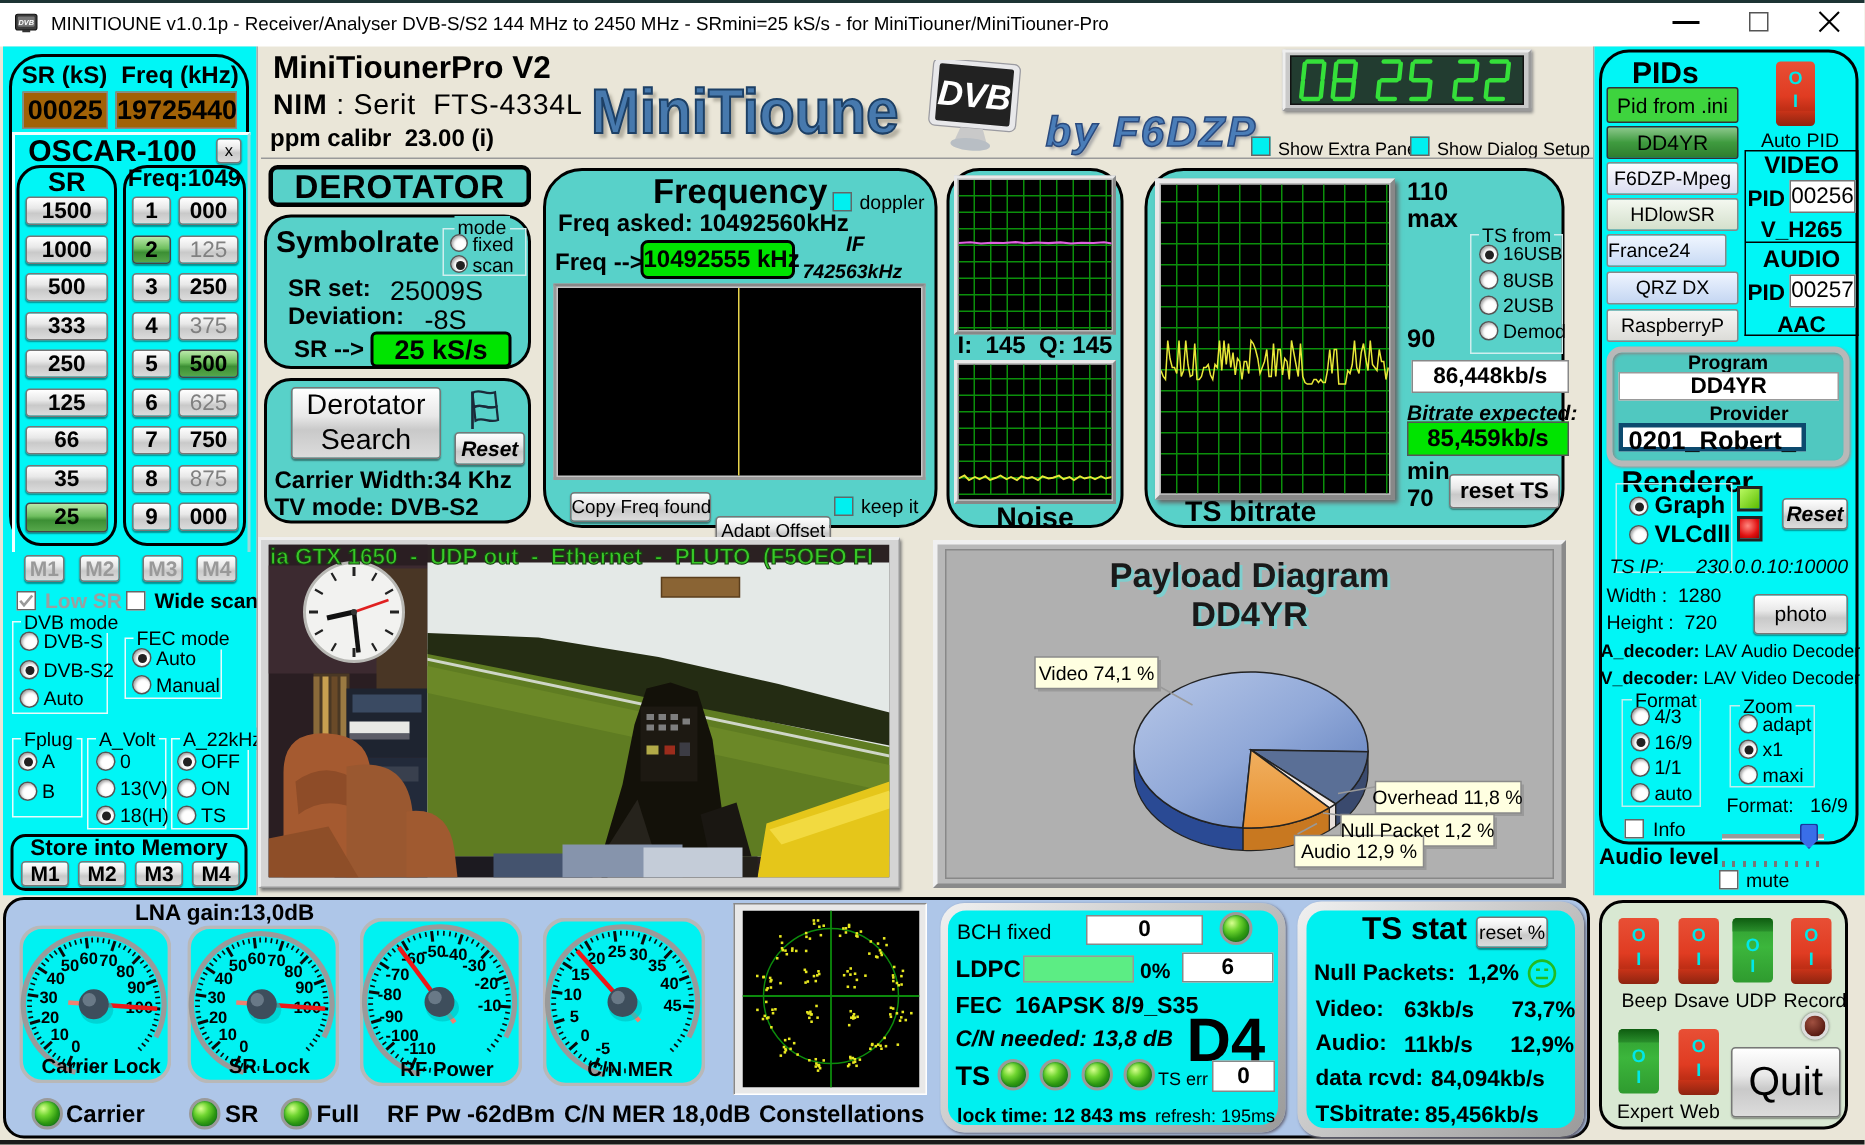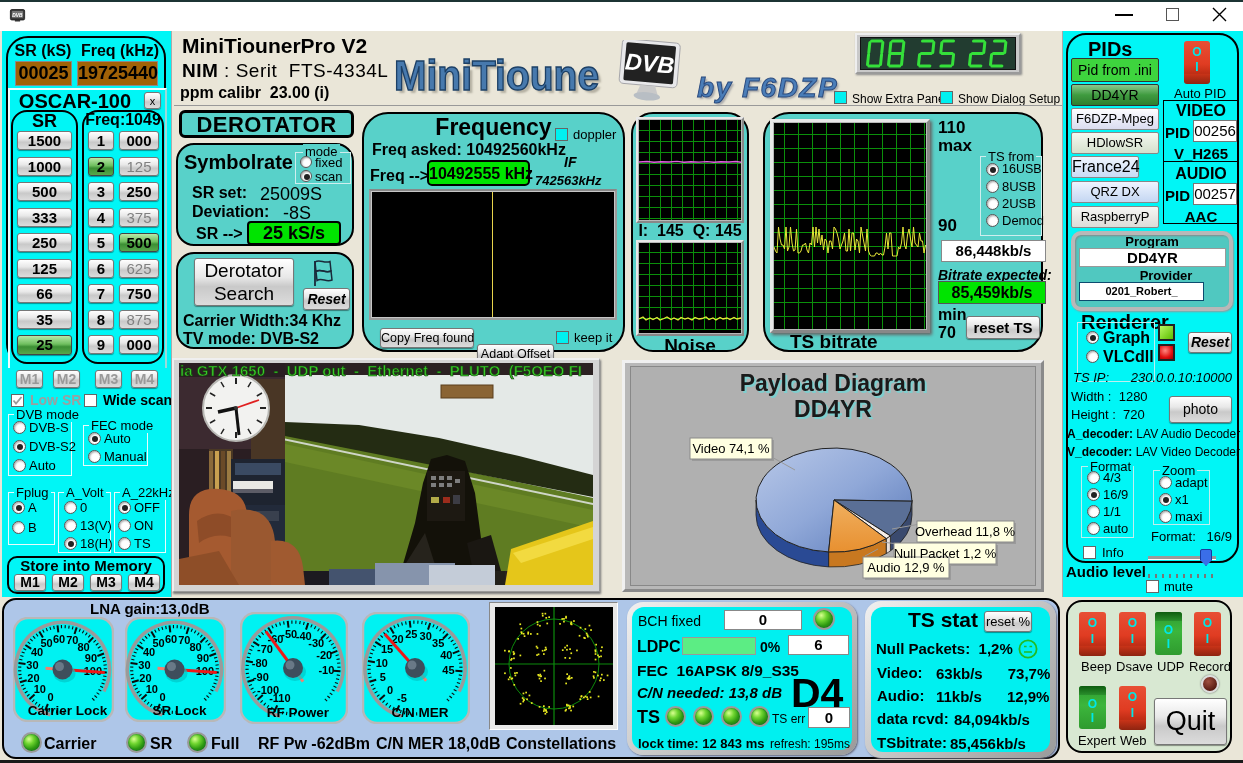--- a/index.html
+++ b/index.html
@@ -24,20 +24,21 @@
 </style></head><body>
 <div id="root">
 
 <div class="abs" style="left:0;top:0;width:1243px;height:31px;background:#fff;border-top:2px solid #1c3434;"></div>
 <svg class="abs" style="left:9px;top:8px" width="17" height="15" viewBox="0 0 21 20">
       <rect x="1" y="2" width="19" height="14" rx="2" fill="#3a3a3a" stroke="#111"></rect>
       <rect x="3" y="4" width="15" height="9" rx="1" fill="#777"></rect>
       <text x="10.5" y="11.5" font-size="6.5" fill="#fff" text-anchor="middle" font-weight="bold" font-style="italic">DVB</text>
       <rect x="7" y="16" width="7" height="2" fill="#333"></rect>
     </svg>
+<div class="abs" style="left:34px;top:9px;font-size:12.5px;color:#000;">MINITIOUNE v1.0.1p - Receiver/Analyser DVB-S/S2 144 MHz to 2450 MHz - SRmini=25 kS/s - for MiniTiouner/MiniTiouner-Pro</div>
 <div class="abs" style="left:1115px;top:14px;width:18px;height:2px;background:#000;"></div>
 <div class="abs" style="left:1166px;top:8px;width:13px;height:13px;border:1px solid #555;"></div>
 <svg class="abs" style="left:1212px;top:7px" width="15" height="15">
       <path d="M1,1 L14,14 M14,1 L1,14" stroke="#000" stroke-width="1.4"></path>
     </svg>
 
 <div class="abs" style="left:2px;top:31px;width:169px;height:566px;background:#00f6f6;"></div>
 <div id="leftpanel">
 
  <div class="abs" style="left:6px;top:36px;width:160px;height:330px;border:2px solid #000;border-radius:22px;"></div>
@@ -455,40 +456,40 @@
  <div class="tog red" style="left:1184px;top:41px;width:26px;height:42px;">
         <span style="top:4px;">O</span>
         <span style="top:19px;">I</span>
       </div>
  <div class="abs" style="left:1174px;top:86px;font-size:13px;">Auto PID</div>
 
  <div class="abs" style="left:1071px;top:58px;width:88px;height:24px;background:#3ed43e;border:1px solid #333;border-radius:2px;font-size:14px;text-align:center;line-height:22px;">Pid from .ini</div>
  <div class="abs" style="left:1071px;top:84px;width:88px;height:22px;background:linear-gradient(180deg,#8cc88c,#3f9b3f 50%,#2e7d2e);border:1px solid #333;border-radius:2px;font-size:14px;text-align:center;line-height:20px;">DD4YR</div>
  <div class="abs" style="left:1071px;top:108px;width:88px;height:22px;background:linear-gradient(180deg,#fdfdff,#dadcf0);border:1px solid #888;border-radius:2px;font-size:13px;text-align:center;line-height:20px;">F6DZP-Mpeg</div>
  <div class="abs" style="left:1071px;top:132px;width:88px;height:22px;background:linear-gradient(180deg,#f4f8f0,#d4e0cc);border:1px solid #888;border-radius:2px;font-size:13px;text-align:center;line-height:20px;">HDlowSR</div>
- <div class="abs" style="left:1071px;top:156px;width:68px;height:22px;background:linear-gradient(180deg,#f0f6ff,#c8daf4);border:1px solid #888;border-radius:2px;font-size:16px;text-align:right;line-height:20px;">France24</div>
+ <div class="abs" style="left:1071px;top:156px;width:80px;height:22px;background:linear-gradient(180deg,#f0f6ff,#c8daf4);border:1px solid #888;border-radius:2px;font-size:13px;text-align:left;line-height:20px;">France24</div>
  <div class="abs" style="left:1071px;top:181px;width:88px;height:22px;background:linear-gradient(180deg,#eef4ff,#c4d6f2);border:1px solid #888;border-radius:2px;font-size:13px;text-align:center;line-height:20px;">QRZ DX</div>
  <div class="abs" style="left:1071px;top:206px;width:88px;height:22px;background:linear-gradient(180deg,#f6f6f4,#dcdcd8);border:1px solid #888;border-radius:2px;font-size:13px;text-align:center;line-height:20px;">RaspberryP</div>
 
  <div class="abs" style="left:1163px;top:100px;width:76px;height:62px;border:1px solid #000;"></div>
  <div class="abs" style="left:1163px;top:162px;width:76px;height:62px;border:1px solid #000;border-top:0;"></div>
  <div class="abs" style="left:1163px;top:102px;width:76px;text-align:center;font-size:16px;font-weight:bold;">VIDEO</div>
  <div class="abs" style="left:1165px;top:124px;font-size:15px;font-weight:bold;">PID</div>
  <div class="abs" style="left:1193px;top:120px;width:44px;height:22px;background:#fff;border:1px solid #777;font-size:15px;text-align:center;line-height:20px;">00256</div>
  <div class="abs" style="left:1163px;top:145px;width:76px;text-align:center;font-size:15px;font-weight:bold;">V_H265</div>
  <div class="abs" style="left:1163px;top:165px;width:76px;text-align:center;font-size:16px;font-weight:bold;">AUDIO</div>
  <div class="abs" style="left:1165px;top:187px;font-size:15px;font-weight:bold;">PID</div>
  <div class="abs" style="left:1193px;top:183px;width:44px;height:22px;background:#fff;border:1px solid #777;font-size:15px;text-align:center;line-height:20px;">00257</div>
  <div class="abs" style="left:1163px;top:208px;width:76px;text-align:center;font-size:15px;font-weight:bold;">AAC</div>
 
  <div class="abs" style="left:1071px;top:231px;width:162px;height:80px;background:#50c8c0;border:4px solid #b8b8b8;border-radius:10px;box-shadow:inset 1px 1px 2px #888,1px 1px 2px #999;"></div>
  <div class="abs" style="left:1071px;top:234px;width:162px;text-align:center;font-size:13px;font-weight:bold;">Program</div>
  <div class="abs" style="left:1079px;top:248px;width:147px;height:19px;background:#fff;border:1px solid #999;font-size:15px;font-weight:bold;text-align:center;line-height:17px;">DD4YR</div>
  <div class="abs" style="left:1071px;top:268px;width:162px;text-align:center;font-size:13px;font-weight:bold;padding-left:28px;">Provider</div>
- <div class="abs" style="left:1079px;top:282px;width:125px;height:19px;background:#fff;border:1px solid #0c4a6e;font-size:11px;font-weight:bold;text-align:center;line-height:17px;">0201_Robert_</div>
+ <div class="abs" style="left:1079px;top:282px;width:125px;height:19px;background:#fff;border:3px solid #0c4a6e;font-size:17px;font-weight:bold;text-align:center;line-height:17px;">0201_Robert_</div>
 
  <div class="abs" style="left:1081px;top:311px;font-size:20px;font-weight:bold;">Renderer</div>
  <div class="abs" style="left:1077px;top:322px;width:78px;height:60px;border:1px solid #bfeeee;"></div>
  <div class="radio sel" style="left:1086px;top:331px;"></div>
       <div class="abs" style="left:1103px;top:329px;font-size:16px;font-weight:bold;">Graph</div>
  <div class="radio" style="left:1086px;top:350px;"></div>
       <div class="abs" style="left:1103px;top:348px;font-size:16px;font-weight:bold;">VLCdll</div>
  <div class="abs" style="left:1158px;top:324px;width:17px;height:17px;background:linear-gradient(135deg,#b8f860,#5abd00);border:2px solid #222;"></div>
  <div class="abs" style="left:1158px;top:344px;width:17px;height:17px;background:radial-gradient(circle at 40% 35%,#ff8880,#e01010 60%,#900);border:2px solid #222;"></div>
  <div class="b" style="left:1188px;top:332px;width:44px;height:21px;font-size:14px;font-style:italic;line-height:19px;">Reset</div>

